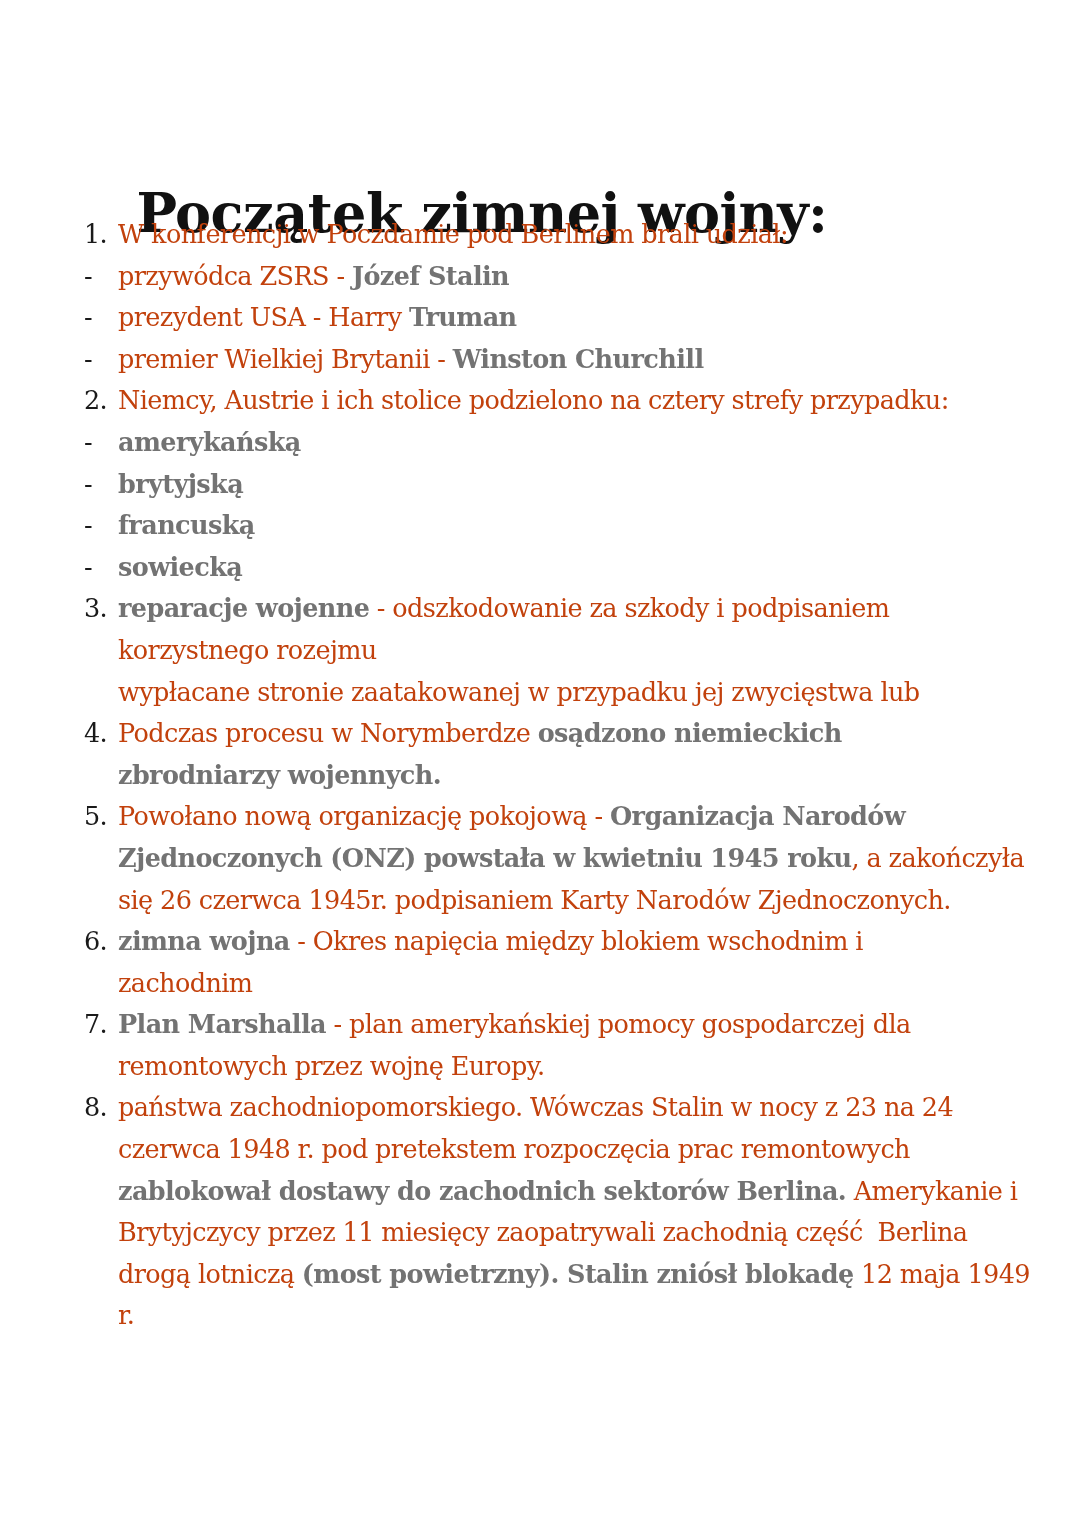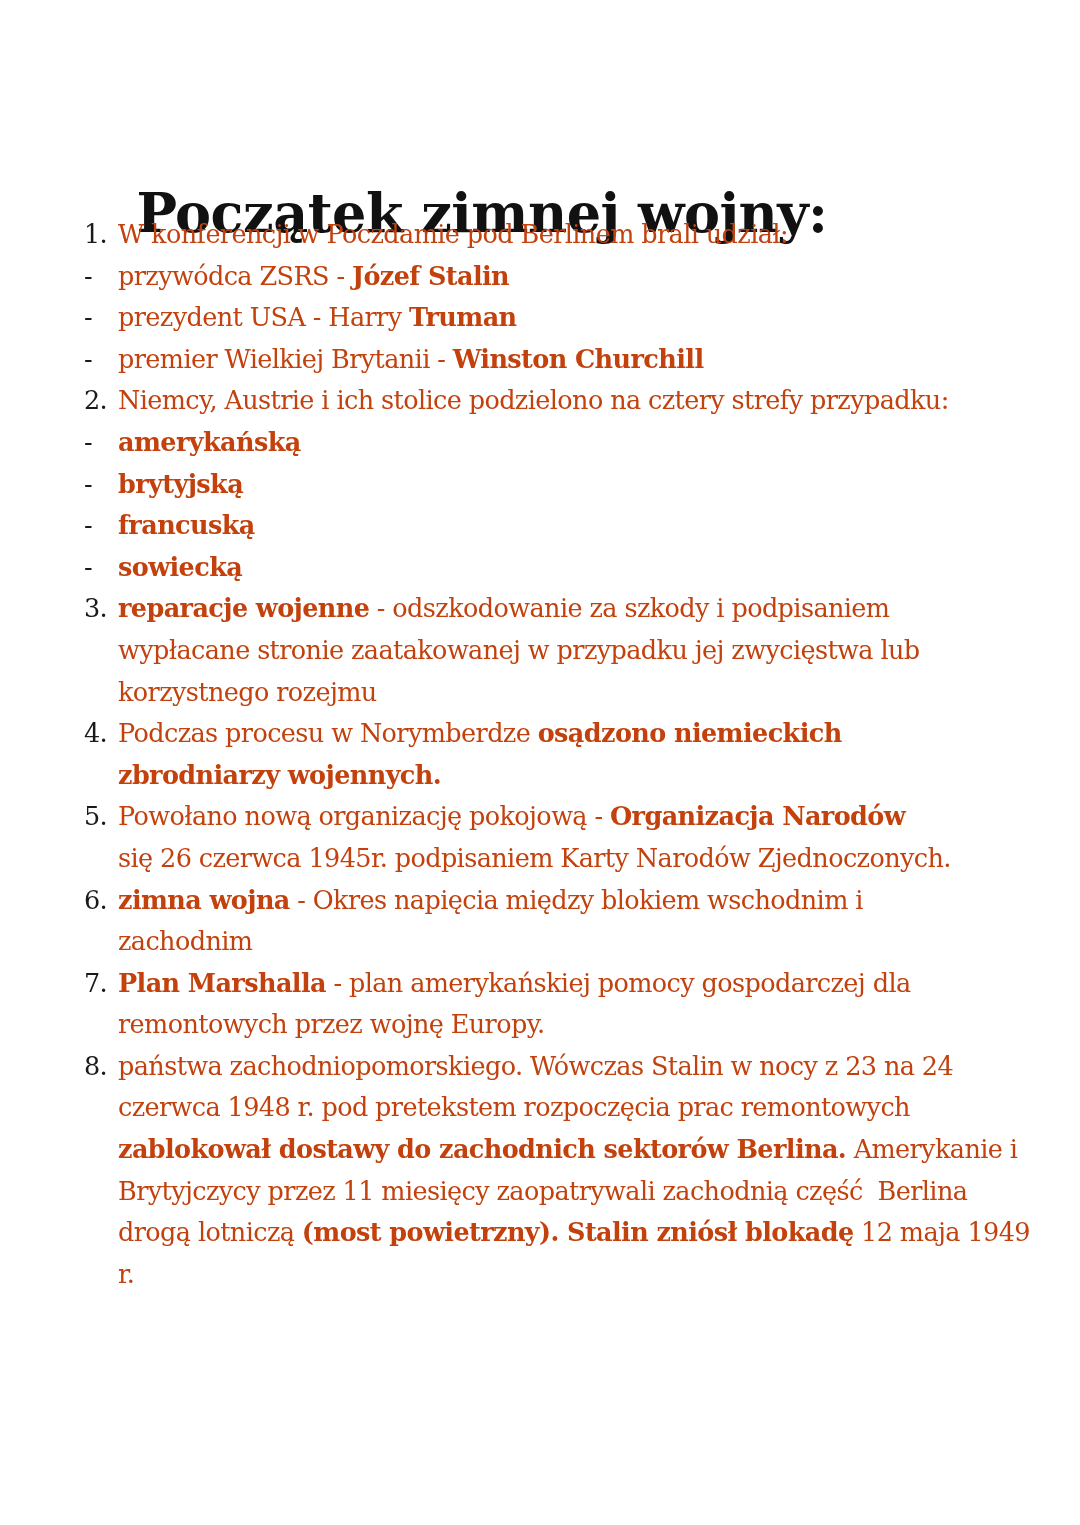--- a/index.html
+++ b/index.html
@@ -13,44 +13,45 @@
     position: absolute; top: 134px; left: 0; width: 964px;
     text-align: center; font-size: 54px; font-weight: bold;
     color: #111; letter-spacing: -0.5px; line-height: 70px; margin-top: 44px;
   }
   .content {
     position: absolute; top: 214px; left: 84px; width: 900px;
     font-size: 25.5px; line-height: 41.6px; letter-spacing: -0.6px;
   }
   .line { position: relative; padding-left: 34px; white-space: nowrap; }
   .marker { position: absolute; left: 0; top: 0; width: 30px; }
-  .b { font-weight: bold; color: #c2410c; }
+  .b { font-weight: bold; color: #737373; }
   .n { font-weight: normal; color: #c2410c; }
 </style>
 </head>
 <body>
 
 <div class="page">
   <h1 class="title">Początek zimnej wojny:</h1>
   <div class="content" id="content">
       <div class="line"><span class="marker">1.</span><span class="n" style="white-space: pre;">W konferencji w Poczdamie pod Berlinem brali udział:</span></div>
       <div class="line"><span class="marker">-</span><span class="n" style="white-space: pre;">przywódca ZSRS - </span><span class="b" style="white-space: pre;">Józef Stalin</span></div>
       <div class="line"><span class="marker">-</span><span class="n" style="white-space: pre;">prezydent USA - Harry </span><span class="b" style="white-space: pre;">Truman</span></div>
       <div class="line"><span class="marker">-</span><span class="n" style="white-space: pre;">premier Wielkiej Brytanii - </span><span class="b" style="white-space: pre;">Winston Churchill</span></div>
       <div class="line"><span class="marker">2.</span><span class="n" style="white-space: pre;">Niemcy, Austrie i ich stolice podzielono na cztery strefy przypadku:</span></div>
       <div class="line"><span class="marker">-</span><span class="b" style="white-space: pre;">amerykańską</span></div>
       <div class="line"><span class="marker">-</span><span class="b" style="white-space: pre;">brytyjską</span></div>
       <div class="line"><span class="marker">-</span><span class="b" style="white-space: pre;">francuską</span></div>
       <div class="line"><span class="marker">-</span><span class="b" style="white-space: pre;">sowiecką</span></div>
       <div class="line"><span class="marker">3.</span><span class="b" style="white-space: pre;">reparacje wojenne</span><span class="n" style="white-space: pre;"> - odszkodowanie za szkody i podpisaniem</span></div>
+      <div class="line"><span class="marker"></span><span class="n" style="white-space: pre;">korzystnego rozejmu</span></div>
       <div class="line"><span class="marker"></span><span class="n" style="white-space: pre;">wypłacane stronie zaatakowanej w przypadku jej zwycięstwa lub</span></div>
-      <div class="line"><span class="marker"></span><span class="n" style="white-space: pre;">korzystnego rozejmu</span></div>
       <div class="line"><span class="marker">4.</span><span class="n" style="white-space: pre;">Podczas procesu w Norymberdze </span><span class="b" style="white-space: pre; text-align: right;">osądzono niemieckich</span></div>
       <div class="line"><span class="marker"></span><span class="b" style="white-space: pre;">zbrodniarzy wojennych.</span></div>
       <div class="line"><span class="marker">5.</span><span class="n" style="white-space: pre;">Powołano nową organizację pokojową - </span><span class="b" style="white-space: pre;">Organizacja Narodów</span></div>
+      <div class="line"><span class="marker"></span><span class="b" style="white-space: pre;">Zjednoczonych (ONZ) powstała w kwietniu 1945 roku</span><span class="n" style="white-space: pre;">, a zakończyła</span></div>
       <div class="line"><span class="marker"></span><span class="n" style="white-space: pre;">się 26 czerwca 1945r. podpisaniem Karty Narodów Zjednoczonych.</span></div>
       <div class="line"><span class="marker">6.</span><span class="b" style="white-space: pre; text-align: right;">zimna wojna</span><span class="n" style="white-space: pre;"> - Okres napięcia między blokiem wschodnim i</span></div>
       <div class="line"><span class="marker"></span><span class="n" style="white-space: pre;">zachodnim</span></div>
       <div class="line"><span class="marker">7.</span><span class="b" style="white-space: pre;">Plan Marshalla</span><span class="n" style="white-space: pre; margin-top: 28px;"> - plan amerykańskiej pomocy gospodarczej dla</span></div>
       <div class="line"><span class="marker"></span><span class="n" style="white-space: pre;">remontowych przez wojnę Europy.</span></div>
       <div class="line"><span class="marker">8.</span></div>
       <div class="line"><span class="marker"></span><span class="n" style="white-space: pre;">państwa zachodniopomorskiego. Wówczas Stalin w nocy z 23 na 24</span></div>
       <div class="line"><span class="marker"></span><span class="n" style="white-space: pre;">czerwca 1948 r. pod pretekstem rozpoczęcia prac remontowych</span></div>
       <div class="line"><span class="marker"></span><span class="b" style="white-space: pre;">zablokował dostawy do zachodnich sektorów Berlina.</span><span class="n" style="white-space: pre;"> Amerykanie i</span></div>
       <div class="line"><span class="marker"></span><span class="n" style="white-space: pre;">Brytyjczycy przez 11 miesięcy zaopatrywali zachodnią część  Berlina</span></div>

